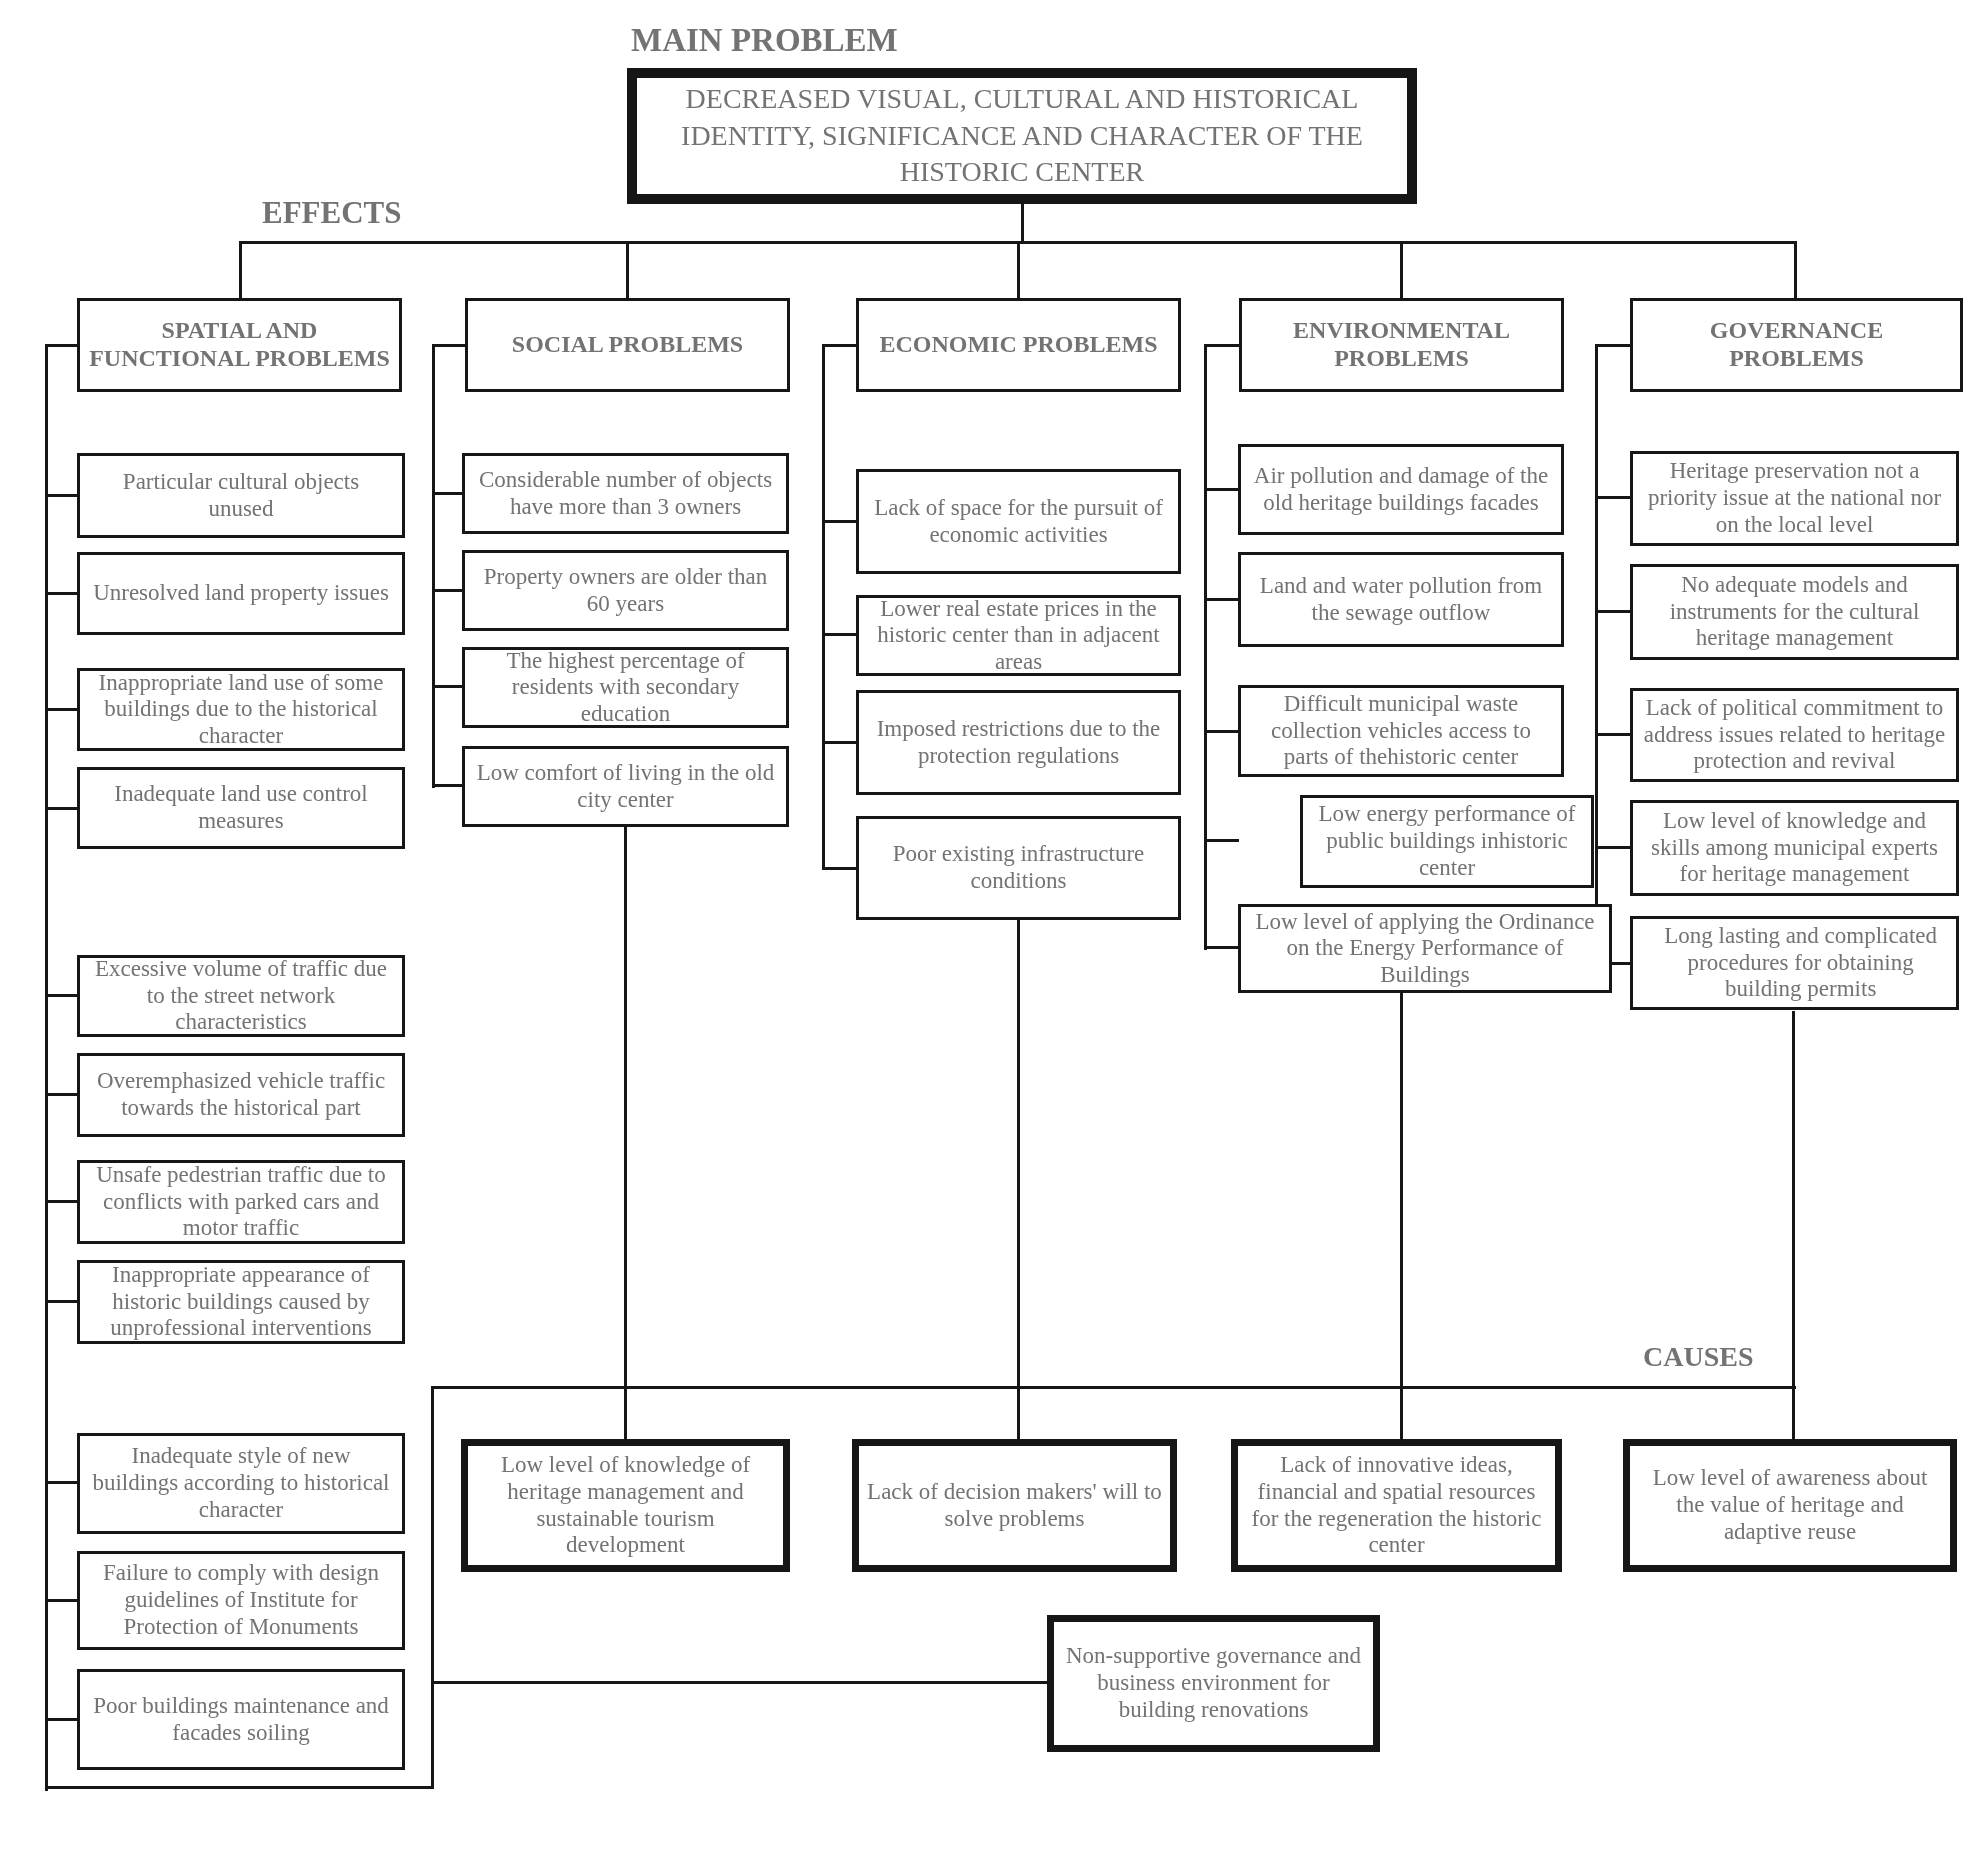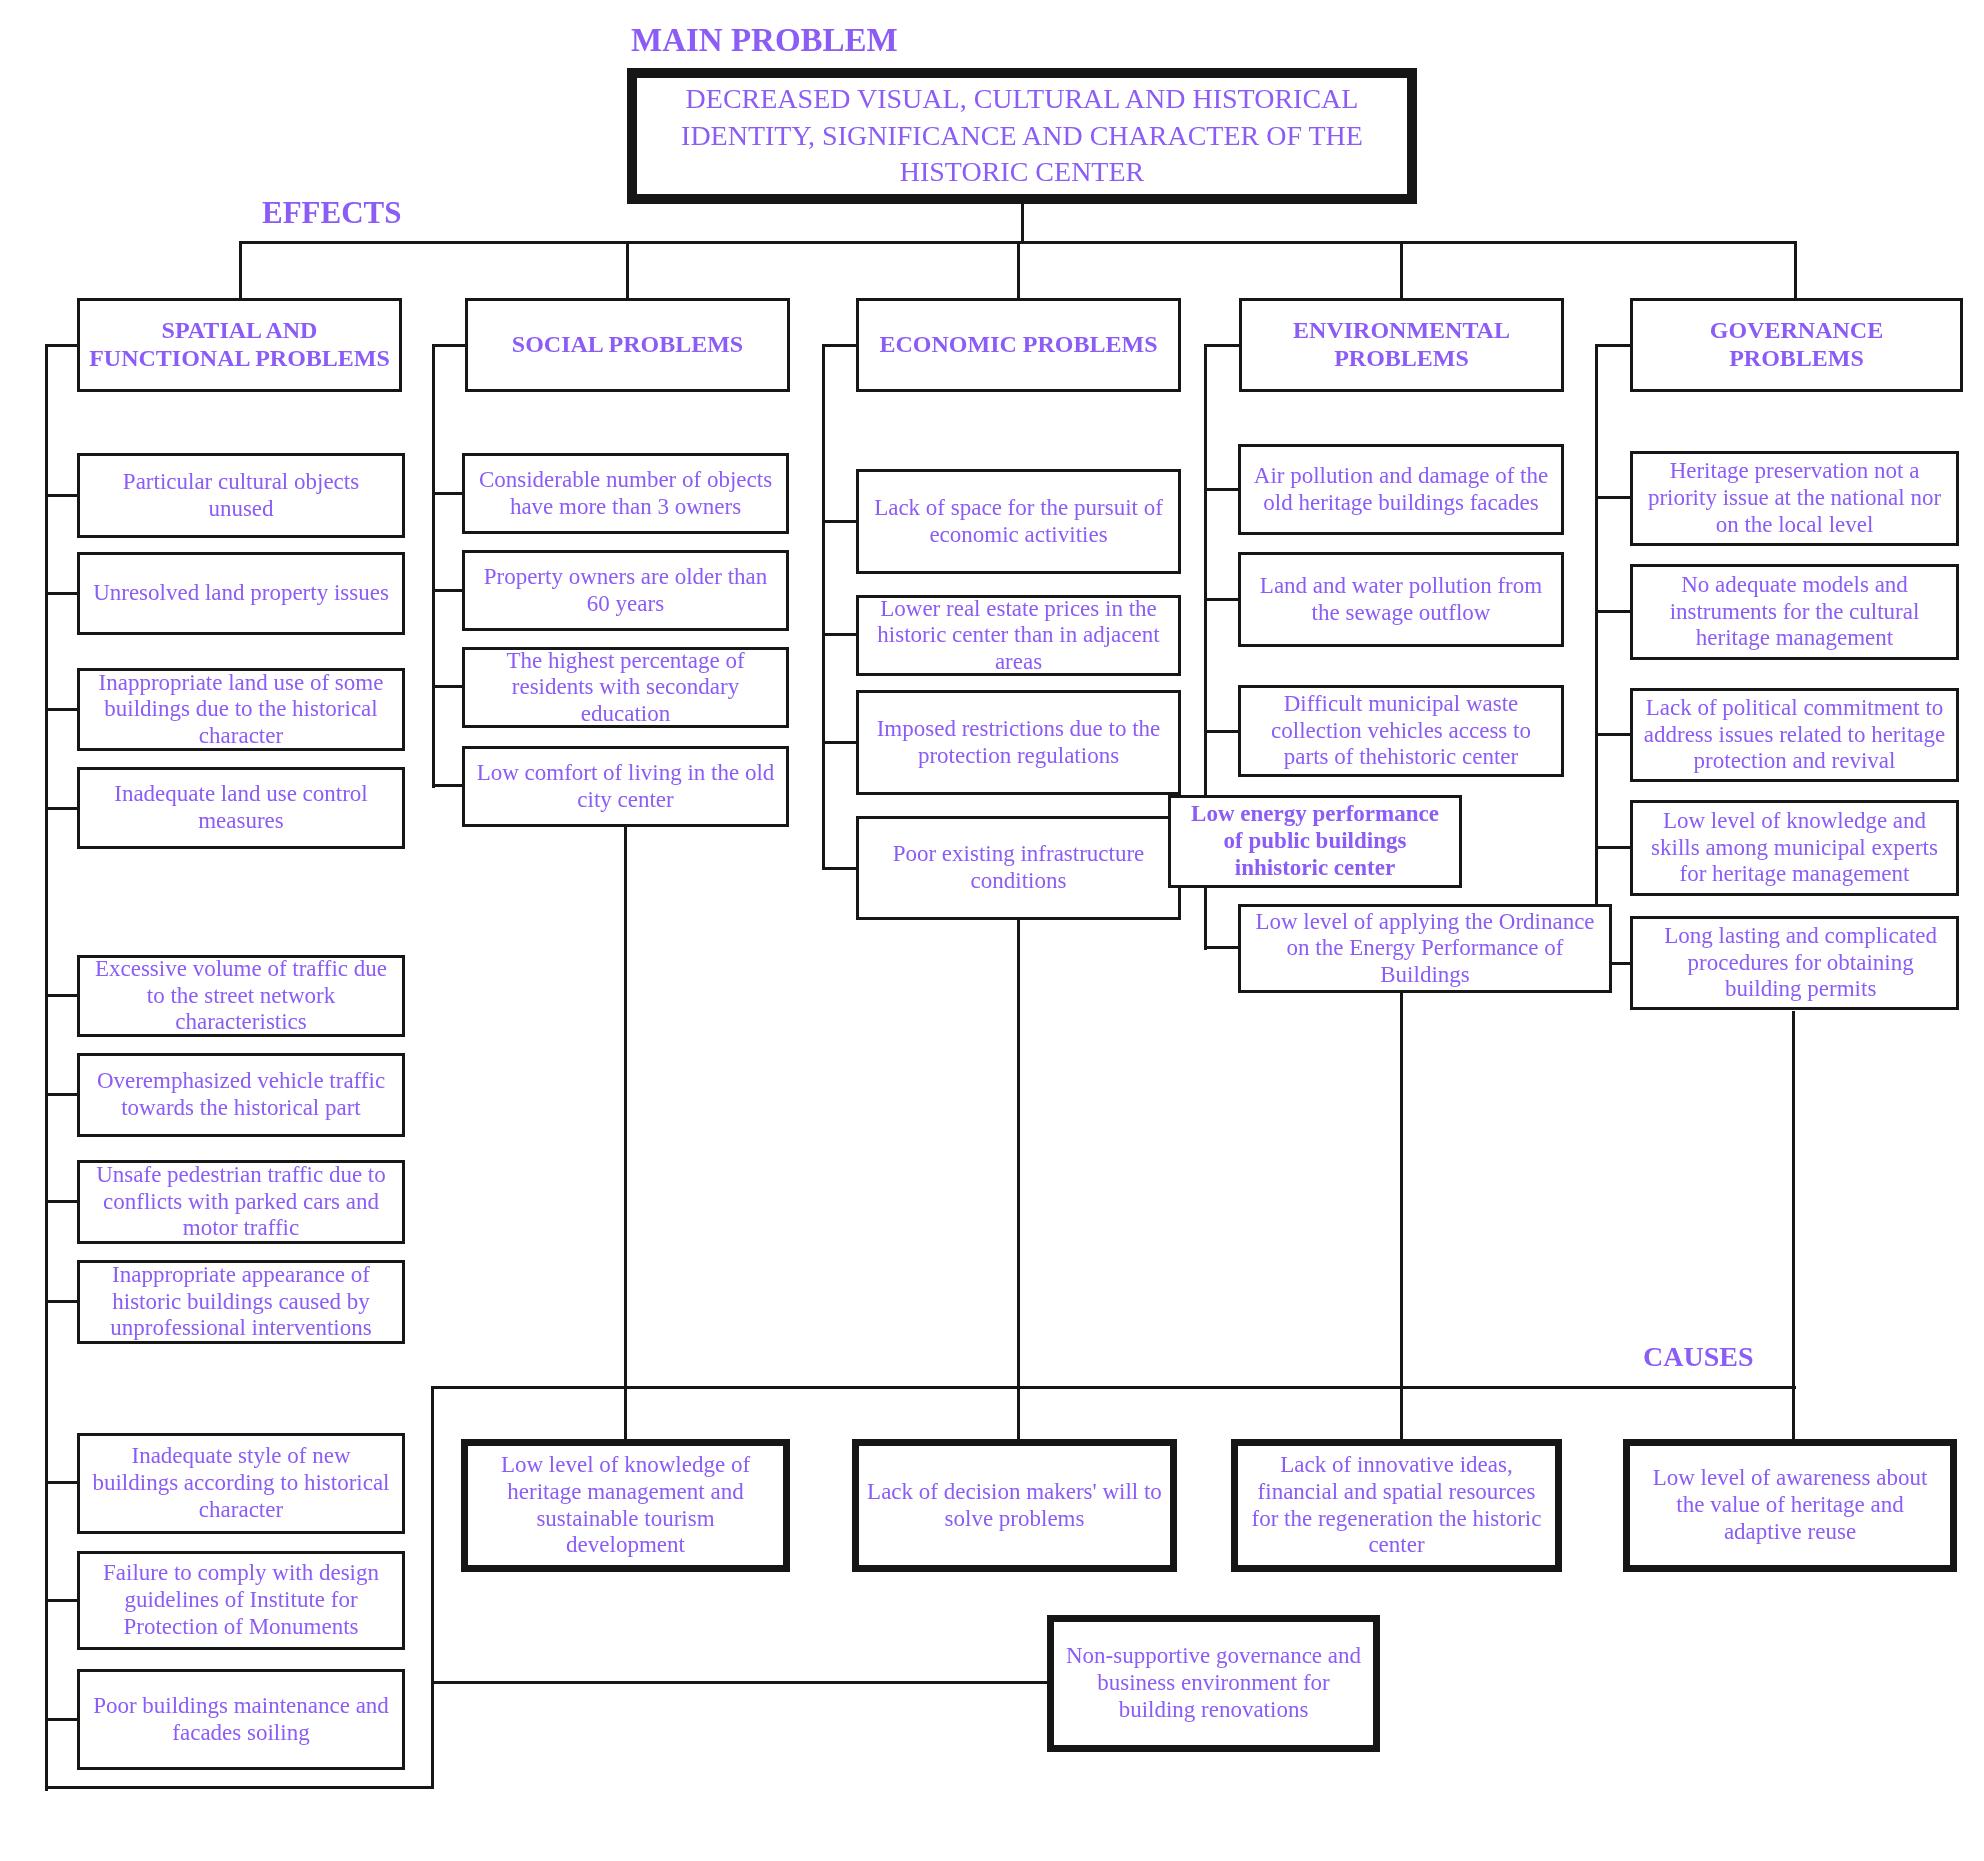--- a/index.html
+++ b/index.html
@@ -1,21 +1,21 @@
 <!DOCTYPE html>
 <html style="font-size:12.4px"><head>
 <meta charset="utf-8">
 <style>
   html,body{margin:0;padding:0;background:#ffffff;}
   .canvas{
     position:relative;
     width:1985px;height:1862px;
     background:#ffffff;
     font-family:"Liberation Serif","DejaVu Serif",serif;
-    color:#8b5cf6;
+    color:#737373;
     overflow:hidden;
   }
   .box{
     position:absolute;
     box-sizing:border-box;
     background:#ffffff;
     border:3.9px solid #161616;
     display:flex;
     align-items:center;
     justify-content:center;
@@ -121,21 +121,21 @@
       <div class="box thin" style="left: 462px; top: 746px; width: 327px; height: 81px;">Low comfort of living in the old city center</div>
       <div class="box header" style="left: 856px; top: 298px; width: 325px; height: 94px;">ECONOMIC PROBLEMS</div>
       <div class="box thin" style="left: 856px; top: 469px; width: 325px; height: 105px;">Lack of space for the pursuit of economic activities</div>
       <div class="box thin" style="left: 856px; top: 595px; width: 325px; height: 81px;">Lower real estate prices in the historic center than in adjacent areas</div>
       <div class="box thin" style="left: 856px; top: 690px; width: 325px; height: 105px;">Imposed restrictions due to the protection regulations</div>
       <div class="box thin" style="left: 856px; top: 816px; width: 325px; height: 104px;">Poor existing infrastructure conditions</div>
       <div class="box header" style="left: 1239px; top: 298px; width: 325px; height: 94px;">ENVIRONMENTAL PROBLEMS</div>
       <div class="box thin" style="left: 1238px; top: 444px; width: 326px; height: 91px;">Air pollution and damage of the old heritage buildings facades</div>
       <div class="box thin" style="left: 1238px; top: 552px; width: 326px; height: 95px;">Land and water pollution from the sewage outflow</div>
       <div class="box thin" style="left: 1238px; top: 685px; width: 326px; height: 92px;">Difficult municipal waste collection vehicles access to parts of thehistoric center</div>
-      <div class="box thin" style="left: 1168px; top: 795px; width: 294px; height: 93px; font-weight: bold;">Low energy performance of public buildings inhistoric center</div>
+      <div class="box thin" style="left: 1300px; top: 795px; width: 294px; height: 93px;">Low energy performance of public buildings inhistoric center</div>
       <div class="box thin" style="left: 1238px; top: 904px; width: 374px; height: 89px;">Low level of applying the Ordinance on the Energy Performance of Buildings</div>
       <div class="box header" style="left: 1630px; top: 298px; width: 333px; height: 94px;">GOVERNANCE PROBLEMS</div>
       <div class="box thin" style="left: 1630px; top: 451px; width: 329px; height: 95px;">Heritage preservation not a priority issue at the national nor on the local level</div>
       <div class="box thin" style="left: 1630px; top: 564px; width: 329px; height: 96px;">No adequate models and instruments for the cultural heritage management</div>
       <div class="box thin" style="left: 1630px; top: 688px; width: 329px; height: 94px;">Lack of political commitment to address issues related to heritage protection and revival</div>
       <div class="box thin" style="left: 1630px; top: 800px; width: 329px; height: 96px;">Low level of knowledge and skills among municipal experts for heritage management</div>
       <div class="box thin" style="left: 1630px; top: 916px; width: 329px; height: 94px; padding-left: 20px;">Long lasting and complicated procedures for obtaining building permits</div>
       <div class="box thick" style="left: 461px; top: 1439px; width: 329px; height: 133px;">Low level of knowledge of heritage management and sustainable tourism development</div>
       <div class="box thick" style="left: 852px; top: 1439px; width: 325px; height: 133px;">Lack of decision makers' will to solve problems</div>
       <div class="box thick" style="left: 1231px; top: 1439px; width: 331px; height: 133px;">Lack of innovative ideas, financial and spatial resources for the regeneration the historic center</div>

